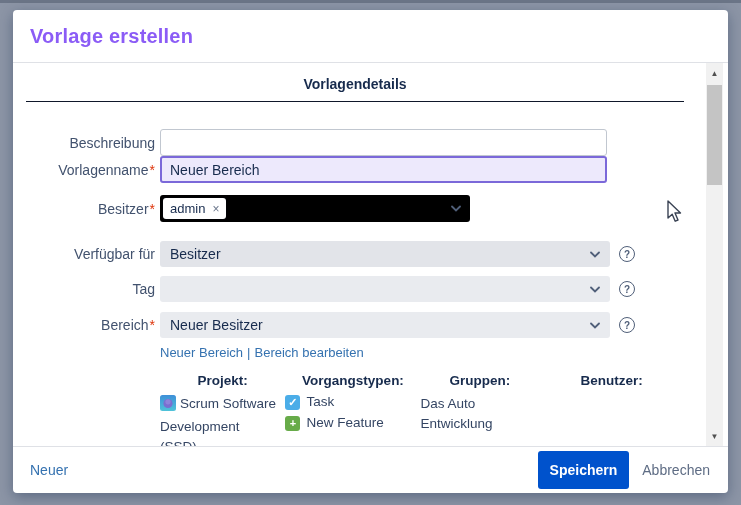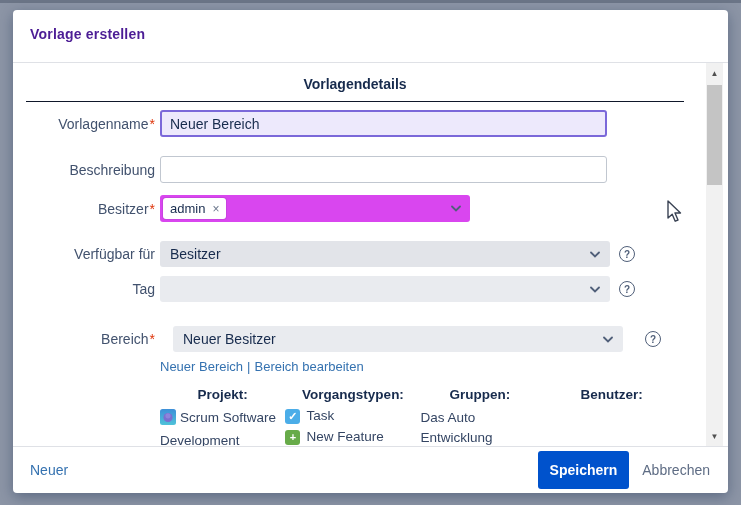--- a/index.html
+++ b/index.html
@@ -10,21 +10,21 @@
   }
   .backdrop{position:absolute;inset:0;}
   .backdrop::before{content:"";position:absolute;top:0;left:0;right:0;height:3px;background:#6B7587;}
   .dialog{
     position:absolute;left:13px;top:10px;width:715px;height:483px;
     background:#FFFFFF;border-radius:4px;
     box-shadow:0 4px 14px rgba(9,30,66,.35);
     display:flex;flex-direction:column;
   }
   .dlg-header{height:52px;box-sizing:border-box;padding:15px 0 0 17px;}
-  .dlg-title{font-size:14px;font-weight:600;color:#4c1d95;letter-spacing:.2px;}
+  .dlg-title{font-size:20px;font-weight:600;color:#8b5cf6;letter-spacing:.2px;}
   .dlg-body{
     position:relative;height:385px;box-sizing:border-box;
     border-top:1px solid #DFE1E6;border-bottom:1px solid #DFE1E6;
     overflow:hidden;
   }
   .scroll-content{padding:0 13px;width:684px;box-sizing:border-box;}
   .section-header{
     text-align:center;font-size:14px;font-weight:700;color:#172B4D;
     padding:13px 0 9px 0;border-bottom:1px solid #0f172a;
   }
@@ -36,42 +36,42 @@
   }
   .req{color:#DE350B;margin-left:1px;}
   .txt{
     box-sizing:border-box;height:27px;border:1px solid #C1C7D0;border-radius:3px;
     font-family:"Liberation Sans",sans-serif;font-size:14px;color:#172B4D;
     padding:0 8px;background:#fff;outline:none;
   }
   .txt.wide{width:447px;}
   .txt.focused{background:#EDE9FC;border:2px solid #7B68D9;}
   .multiselect{
-    box-sizing:border-box;width:310px;height:27px;background:#d946ef;border-radius:3px;
+    box-sizing:border-box;width:310px;height:27px;background:#000000;border-radius:3px;
     display:flex;align-items:center;padding:0 9px 0 3px;position:relative;
   }
   .chip{
     background:#FFFFFF;border-radius:3px;height:21px;display:inline-flex;align-items:center;
     padding:0 7px;font-size:13px;color:#172B4D;box-shadow:0 0 0 1px rgba(9,30,66,.08);
   }
   .chip-x{margin-left:7px;color:#6B778C;font-size:12px;cursor:pointer;line-height:1;}
   .chev{margin-left:auto;display:flex;align-items:center;flex:none;}
   .dropdown{
     box-sizing:border-box;width:450px;height:26px;border-radius:3px;
     display:flex;align-items:center;padding:0 10px;font-size:14px;color:#172B4D;
   }
   .dropdown.dark{background:#E2E4E9;}
   .dropdown.light{background:#E9EBEF;}
   .dropdown .ph{color:#8A94A6;}
   .help{
     width:14px;height:14px;border:1px solid #505F79;border-radius:50%;
     display:inline-flex;align-items:center;justify-content:center;
     font-size:10px;font-weight:700;color:#505F79;margin-left:9px;flex:none;
   }
-  .mt19{margin-top:19px;} .mt12{margin-top:12px;} .mt10{margin-top:24px;gap:13px;} .mt9{margin-top:9px;}
+  .mt19{margin-top:19px;} .mt12{margin-top:12px;} .mt10{margin-top:10px;} .mt9{margin-top:9px;}
   .links-row{margin:7px 0 0 134px;font-size:13px;color:#3572B0;}
   .links-row a{color:#3572B0;text-decoration:none;}
   .links-row .sep{color:#3572B0;margin:0 4px;}
   .info{display:flex;margin:13px 0 0 134px;font-size:13.5px;color:#344563;}
   .col-projekt{width:130px;} .col-types{width:140px;} .col-gruppen{width:123px;} .col-benutzer{width:150px;}
   .info h4{margin:0 0 6px 0;font-size:13.5px;font-weight:700;color:#172B4D;text-align:center;}
   .projekt-val{width:120px;line-height:20px;}
   .avatar{display:inline-block;vertical-align:-3px;margin-right:4px;}
   .type-item{display:flex;align-items:center;margin-bottom:5px;line-height:16px;}
   .type-ico{
@@ -111,28 +111,28 @@
 
     <div class="dlg-header">
       <span class="dlg-title">Vorlage erstellen</span>
     </div>
 
     <div class="dlg-body">
       <div class="scroll-content">
         <div class="section-header">Vorlagendetails</div>
         <div class="form">
 
+          <div class="row mt19">
+            <span class="lbl">Beschreibung</span>
+            <input class="txt wide" type="text" value="" style="">
+          </div>
+
           <div class="row">
             <span class="lbl"><span>Vorlagenname</span><span class="req">*</span></span>
             <input class="txt wide focused" type="text" value="Neuer Bereich" style="">
-          </div>
-
-          <div class="row mt19">
-            <span class="lbl">Beschreibung</span>
-            <input class="txt wide" type="text" value="" style="">
           </div>
 
           <div class="row mt12">
             <span class="lbl"><span>Besitzer</span><span class="req">*</span></span>
             <div class="multiselect">
               <span class="chip">
                 <span>admin</span>
                 <span class="chip-x">×</span>
               </span>
               <span class="chev">

